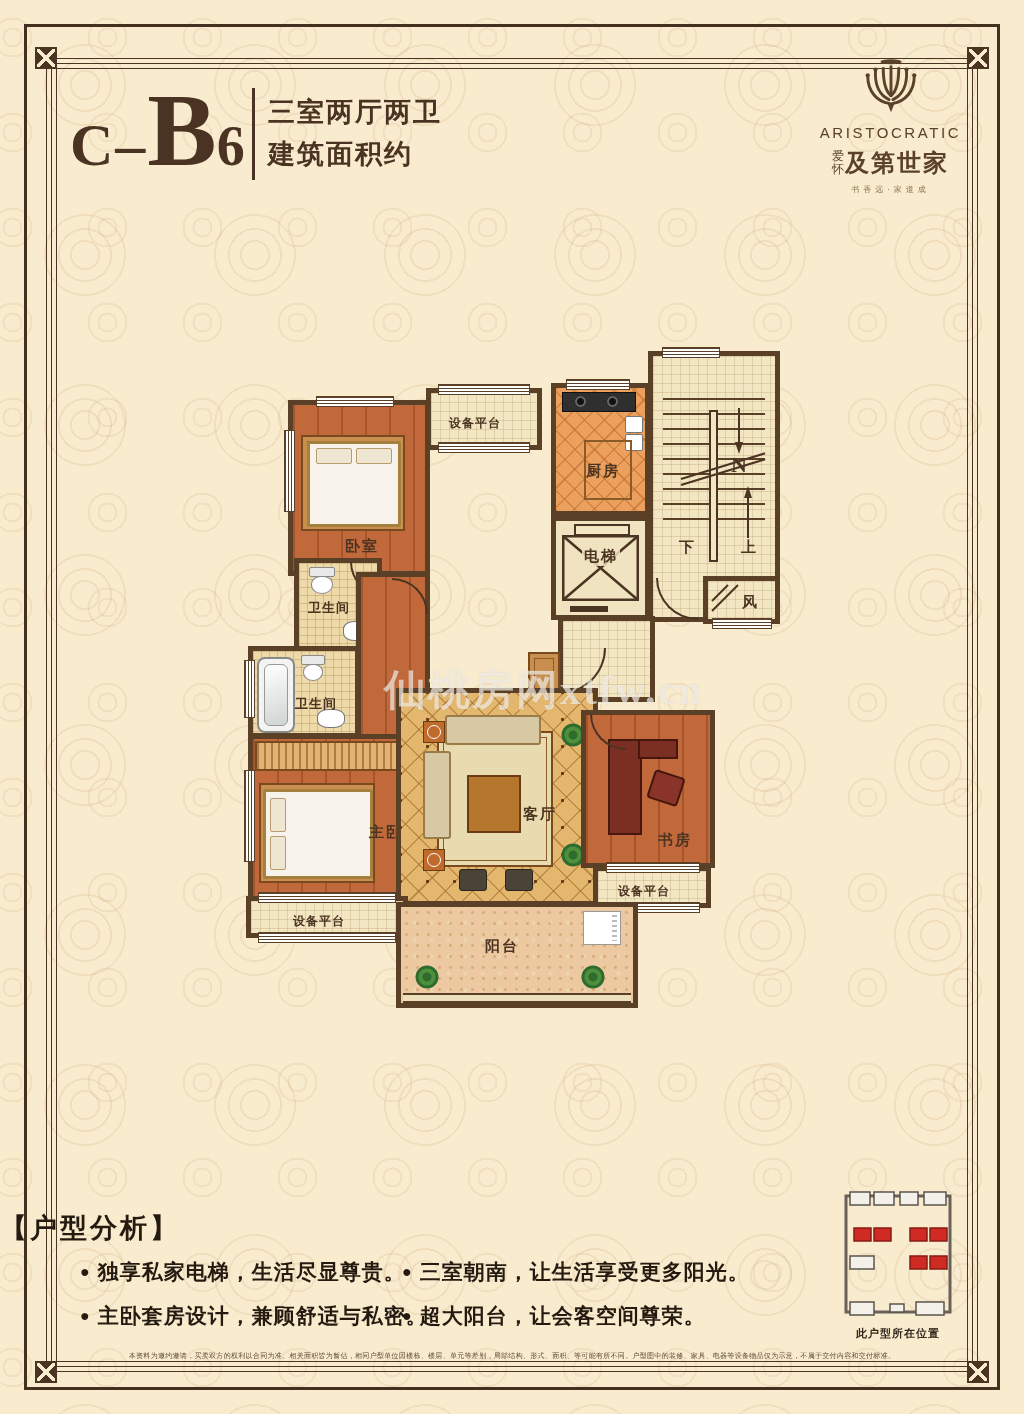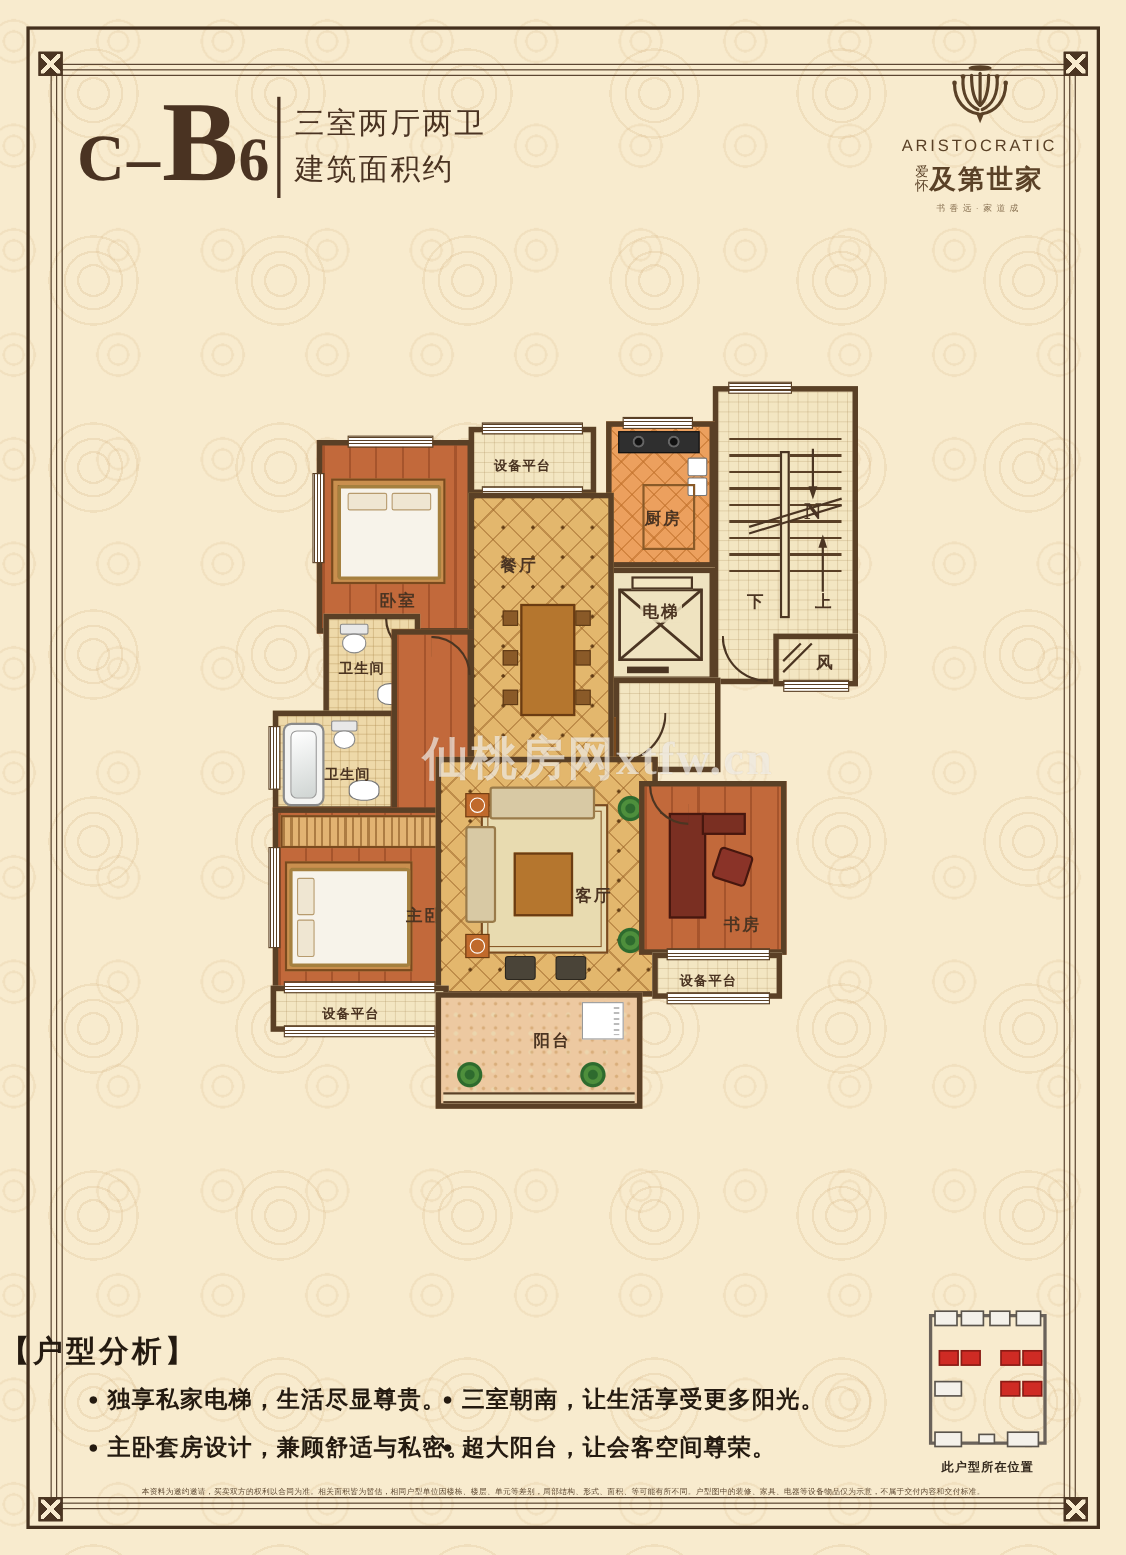--- a/index.html
+++ b/index.html
@@ -22,21 +22,21 @@
                      linear-gradient(-45deg,transparent 42%,#f8ebce 42% 58%,transparent 58%);
     border:2px solid #4b3522;box-sizing:border-box;}
   
   .code{position:absolute;left:70px;top:78px;display:flex;align-items:baseline;color:#4a3322;
     font-family:"Liberation Serif","DejaVu Serif",serif;font-weight:bold;}
   .code .c{font-size:60px;}
   .code .dash{font-size:60px;margin:0 2px;}
   .code .b{font-size:104px;line-height:1;}
   .code .six{font-size:56px;}
   .hdr-divider{position:absolute;left:252px;top:88px;width:3px;height:92px;background:#4a3322;}
-  .type-lines{position:absolute;left:268px;top:92px;color:#4a3322;font-weight:normal;font-size:27px;letter-spacing:2px;line-height:1.55;}
+  .type-lines{position:absolute;left:268px;top:92px;color:#4a3322;font-weight:bold;font-size:27px;letter-spacing:2px;line-height:1.55;}
   .area{position:absolute;left:412px;top:62px;color:#3c2b1d;font-weight:bold;font-size:97px;letter-spacing:1px;display:flex;align-items:flex-start;}
   .area .sup{font-size:42px;margin-top:2px;}
   .logo{position:absolute;left:808px;top:56px;width:165px;text-align:center;color:#5a4127;}
   .logo-icon{display:block;margin:0 auto;}
   .logo-en{font-size:15px;letter-spacing:2.6px;margin-top:8px;font-weight:500;}
   .logo-cn-row{margin-top:6px;display:flex;align-items:center;justify-content:center;gap:3px;}
   .logo-prefix{font-size:12px;width:10px;line-height:1.1;word-break:break-all;}
   .logo-cn{font-size:24px;font-weight:bold;font-family:"Liberation Serif","DejaVu Serif",serif;letter-spacing:2px;}
   .logo-tag{font-size:8px;letter-spacing:4px;color:#8a7354;margin-top:5px;}
   
@@ -215,30 +215,20 @@
     <div class="rug" style="left:8px;top:30px;width:100px;height:92px;"></div>
     <div class="bed" style="left:14px;top:36px;width:88px;height:80px;">
       <span class="pillow" style="left:6px;top:4px;width:34px;height:14px;"></span>
       <span class="pillow" style="left:46px;top:4px;width:34px;height:14px;"></span>
     </div>
     <span class="rlabel" style="left:52px;top:132px;">卧室</span>
   </div>
   <div class="winH" style="left:316px;top:396px;width:76px;"></div>
   <div class="winV" style="left:284px;top:430px;height:80px;"></div>
 
-  <div class="room tile" style="left:426px;top:448px;width:132px;height:246px;">
-    <span class="rlabel" style="left:24px;top:52px;">餐厅</span>
-    <div class="table" style="left:42px;top:96px;width:46px;height:98px;"></div>
-    <span class="chair" style="left:26px;top:102px;"></span>
-    <span class="chair" style="left:26px;top:138px;"></span>
-    <span class="chair" style="left:26px;top:174px;"></span>
-    <span class="chair" style="left:92px;top:102px;"></span>
-    <span class="chair" style="left:92px;top:138px;"></span>
-    <span class="chair" style="left:92px;top:174px;"></span>
-  </div>
 
   <div class="room bathtile" style="left:294px;top:558px;width:88px;height:94px;">
     <div class="tank" style="left:10px;top:4px;width:24px;height:8px;"></div>
     <div class="toilet" style="left:12px;top:13px;width:20px;height:16px;"></div>
     <div class="sinkbox" style="right:6px;bottom:6px;width:26px;height:18px;border-radius:40%;"></div>
     <span class="rlabel" style="left:9px;top:36px;font-size:13px;letter-spacing:1px;">卫生间</span>
   </div>
   <div class="arc" style="left:350px;top:562px;width:32px;height:32px;"></div>
 
   <div class="room bathtile" style="left:248px;top:646px;width:112px;height:92px;">
@@ -291,21 +281,21 @@
   </div>
   <div class="winH" style="left:606px;top:862px;width:92px;"></div>
   <div class="winH" style="left:606px;top:902px;width:92px;"></div>
 
   <div class="room pale" style="left:246px;top:896px;width:162px;height:42px;">
     <span class="rlabel small-label" style="left:42px;top:12px;">设备平台</span>
   </div>
   <div class="winH" style="left:258px;top:892px;width:136px;"></div>
   <div class="winH" style="left:258px;top:932px;width:136px;"></div>
 
-  <div class="room balc" style="left:396px;top:902px;width:188px;height:106px;">
+  <div class="room balc" style="left:396px;top:902px;width:242px;height:106px;">
     <span class="rlabel" style="left:84px;top:30px;">阳台</span>
     <div class="washer" style="right:12px;top:4px;width:36px;height:32px;"></div>
     <span class="plant" style="left:14px;bottom:14px;"></span>
     <span class="plant" style="right:28px;bottom:14px;"></span>
     <div class="balc-rail" style="left:2px;right:2px;bottom:0;"></div>
   </div>
 
   <div class="watermark" style="left:384px;top:662px;">仙桃房网xtfw.cn</div>
 
   <div class="an-title">【户型分析】</div>

